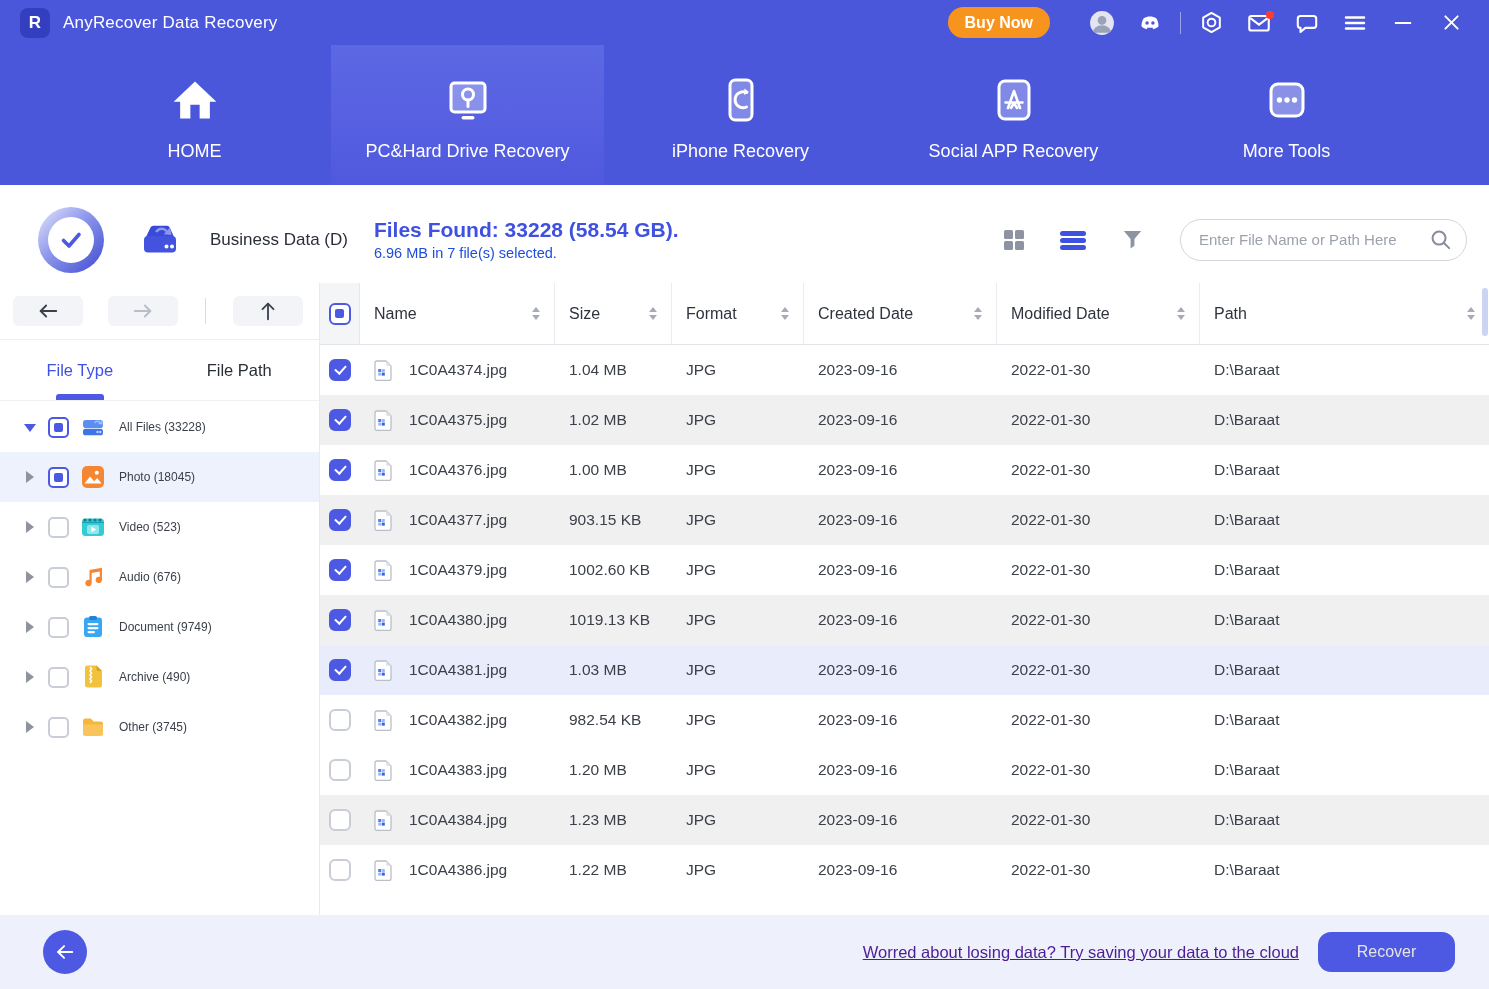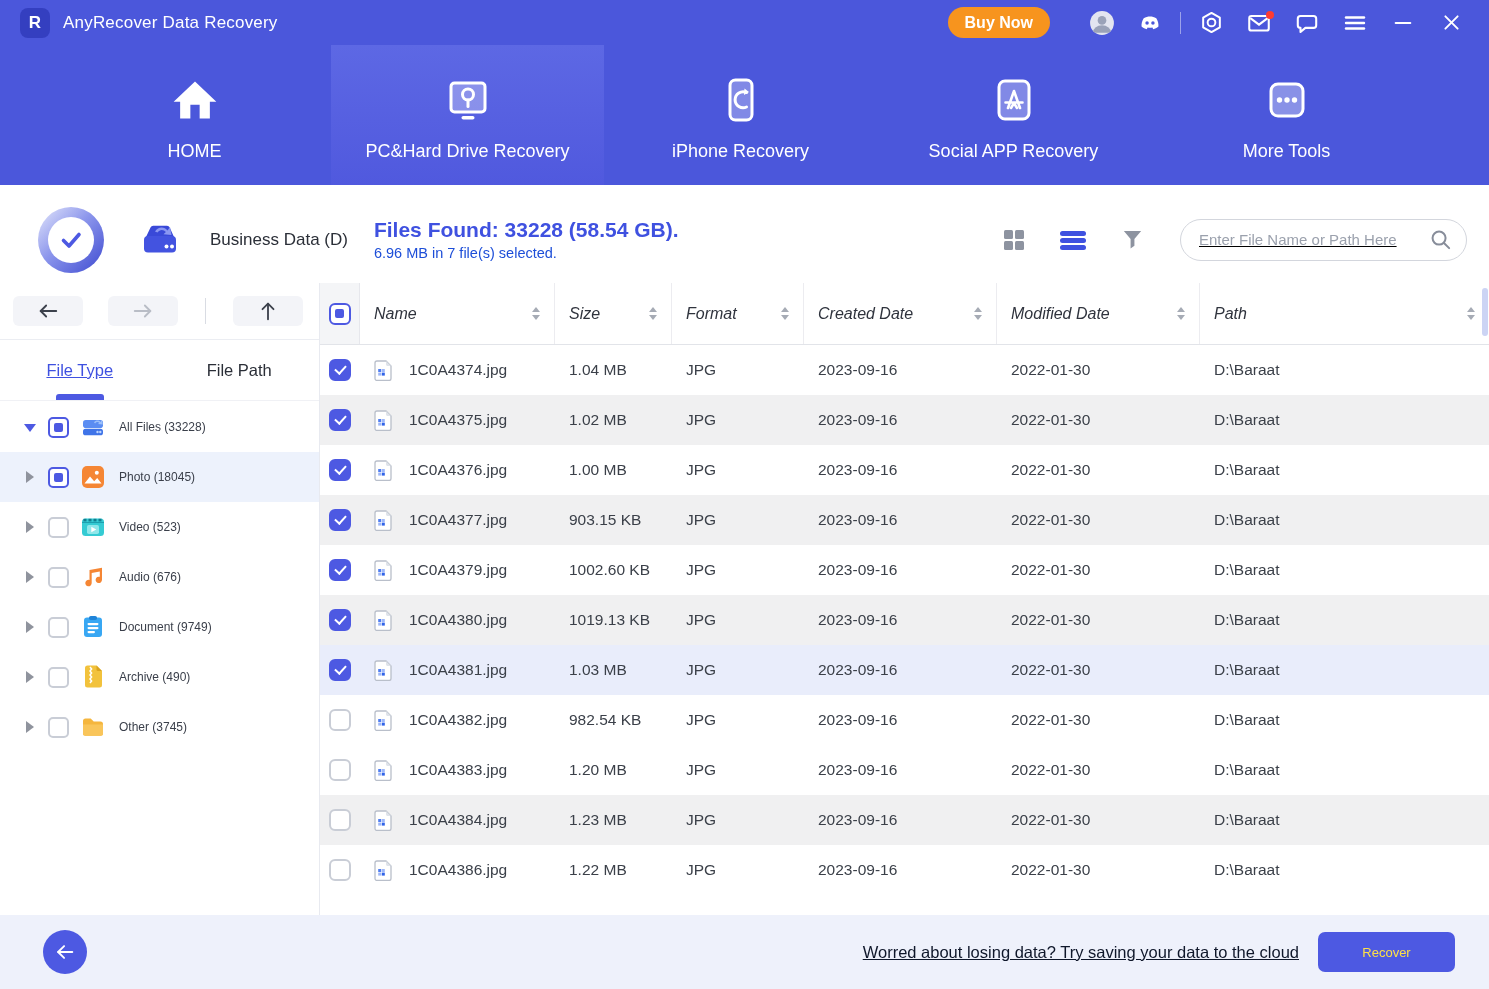--- a/index.html
+++ b/index.html
@@ -34,41 +34,41 @@
   .check-badge { width:66px; height:66px; border-radius:50%;
                  background:linear-gradient(315deg,#3d49d0 0%, #8c96ec 55%, #e4e7fb 100%);
                  display:flex; align-items:center; justify-content:center; margin-left:16px; }
   .check-badge-inner { width:46px; height:46px; border-radius:50%; background:#fff;
                  display:flex; align-items:center; justify-content:center; }
   .drive-icon-big { margin-left:32px; }
   .drive-name { font-size:17px; color:#2b2f38; margin-left:26px; white-space:nowrap; }
   .found-block { margin-left:26px; display:flex; flex-direction:column; gap:3px; }
   .found-line { color:#3f51e0; font-weight:bold; font-size:21px; }
   .sel-line { color:#1d4ed8; font-size:14.5px; }
-  .toolbar-right { margin-left:auto; display:flex; align-items:center;text-decoration:underline; }
+  .toolbar-right { margin-left:auto; display:flex; align-items:center; }
   .view-btn { width:44px; height:44px; display:flex; align-items:center; justify-content:center; cursor:pointer; }
   .view-btn + .view-btn { margin-left:15px; }
   .search-box { margin-left:26px; width:287px; height:42px; border:1px solid #d3d6dd; border-radius:21px;
                 display:flex; align-items:center; padding:0 14px 0 18px; background:#fff; }
   .search-box input { border:none; outline:none; flex:1; font-size:15px; color:#3b4049;
                 font-family:"Liberation Sans",sans-serif; background:transparent; min-width:0; }
   .search-box input::placeholder { color:#9ba1ad; }
 
   
   .sidebar { position:absolute; top:283px; bottom:74px; left:0; width:320px; background:#fff;
              border-right:1px solid #e8eaf0; }
   .side-navrow { height:57px; border-bottom:1px solid #ebedf2; display:flex; align-items:center; padding-left:13px; }
   .arrow-btn { width:70px; height:30px; border-radius:6px; background:#f3f4f8; display:flex;
                align-items:center; justify-content:center; cursor:pointer; border:none; }
   .arrow-btn + .arrow-btn { margin-left:25px; }
   .side-divider { width:1px; height:26px; background:#d9dce3; margin:0 27px; }
   .side-tabs { height:61px; display:flex; border-bottom:1px solid #f0f1f5; }
   .side-tab { flex:1; display:flex; align-items:center; justify-content:center; position:relative;
               font-size:16.5px; color:#2a2e37; cursor:pointer; }
-  .side-tab.active { color:#3f51e0;text-decoration:underline; }
+  .side-tab.active { color:#3f51e0; }
   .side-tab.active .tab-underline { position:absolute; bottom:0; left:50%; transform:translateX(-50%);
               width:48px; height:6px; border-radius:3px 3px 0 0; background:#4d59e2; }
   .tree { padding-top:1px; }
   .tree-row { height:50px; display:flex; align-items:center; padding-left:24px; cursor:pointer; }
   .tree-row.selected { background:#edf2fc; }
   .expander { width:12px; height:12px; margin-right:12px; flex:0 0 auto; position:relative; }
   .expander.collapsed::after { content:""; position:absolute; left:2px; top:0;
       border-left:8px solid #8f939d; border-top:6px solid transparent; border-bottom:6px solid transparent; }
   .expander.expanded::after { content:""; position:absolute; left:0; top:3px;
       border-top:8px solid #4d59e2; border-left:6px solid transparent; border-right:6px solid transparent; }
@@ -79,21 +79,21 @@
       border-radius:2px; background:#4d59e2; }
   .cb.checked { background:#4d59e2; border:2px solid #4d59e2; }
   .cb.checked::after { content:""; position:absolute; left:6px; top:2px; width:5px; height:9px;
       border-right:2.4px solid #fff; border-bottom:2.4px solid #fff; transform:rotate(42deg); }
   .tree-icon { width:24px; height:24px; margin:0 14px 0 12px; flex:0 0 auto; }
   .tree-label { font-size:12px; color:#3a3f4a; white-space:nowrap; }
 
   
   .content { position:absolute; top:283px; bottom:74px; left:320px; right:0; background:#fff; overflow:hidden; }
   .thead { height:62px; display:grid; grid-template-columns:40px 195px 117px 132px 193px 203px 1fr;
-           border-bottom:1px solid #e2e4e9; background:#fff;font-style:italic; }
+           border-bottom:1px solid #e2e4e9; background:#fff; }
   .th { display:flex; align-items:center; justify-content:space-between; padding:0 14px;
         border-right:1px solid #ececf0; font-size:16px; color:#2f333d; cursor:pointer; }
   .th:last-child { border-right:none; }
   .th-cb { background:#f4f5f7; display:flex; align-items:center; justify-content:center; padding:0;
            border-right:1px solid #e6e7ec; }
   .sort { display:flex; flex-direction:column; gap:2.5px; align-items:center; }
   .sort i { display:block; width:0; height:0; border-left:4.5px solid transparent; border-right:4.5px solid transparent; }
   .sort .up { border-bottom:5px solid #a6abb5; }
   .sort .dn { border-top:5px solid #a6abb5; }
   .trow { height:50px; display:grid; grid-template-columns:40px 195px 117px 132px 193px 203px 1fr;
@@ -105,23 +105,23 @@
   .td-cb .cb { width:22px; height:22px; border-radius:6px; }
   .td-name { display:flex; align-items:center; gap:17px; }
   .scroll-thumb { position:absolute; top:5px; right:1px; width:6px; height:48px; border-radius:3px; background:#ccd4f4; }
 
   
   .footer { position:absolute; bottom:0; left:0; right:0; height:74px; background:#eef1fb;
             display:flex; align-items:center; }
   .back-circle { width:44px; height:44px; border-radius:50%; background:#4d59e2; border:none;
                  display:flex; align-items:center; justify-content:center; margin-left:43px; cursor:pointer; }
   .footer-right { margin-left:auto; display:flex; align-items:center; }
-  .cloud-link { color:#0f172a; font-size:16.5px; text-decoration:underline; cursor:pointer; }
-  .recover-btn { margin-left:19px; margin-right:34px; width:137px; height:40px; border:none; border-radius:7px;
-                 background:#4d59e2; color:#fde047; font-size:13px; cursor:pointer; font-family:"Liberation Sans",sans-serif; }
+  .cloud-link { color:#4c1d95; font-size:16.5px; text-decoration:underline; cursor:pointer; }
+  .recover-btn { margin-left:19px; margin-right:34px; width:137px; height:40px; border:none; border-radius:13px;
+                 background:#4d59e2; color:#e5e5e5; font-size:16px; cursor:pointer; font-family:"Liberation Sans",sans-serif; }
 </style>
 </head>
 <body>
 
 <div id="app">
 
   <div class="titlebar">
     <div class="logo-badge">R</div>
     <div class="app-title">AnyRecover Data Recovery</div>
     <div class="titlebar-right">

